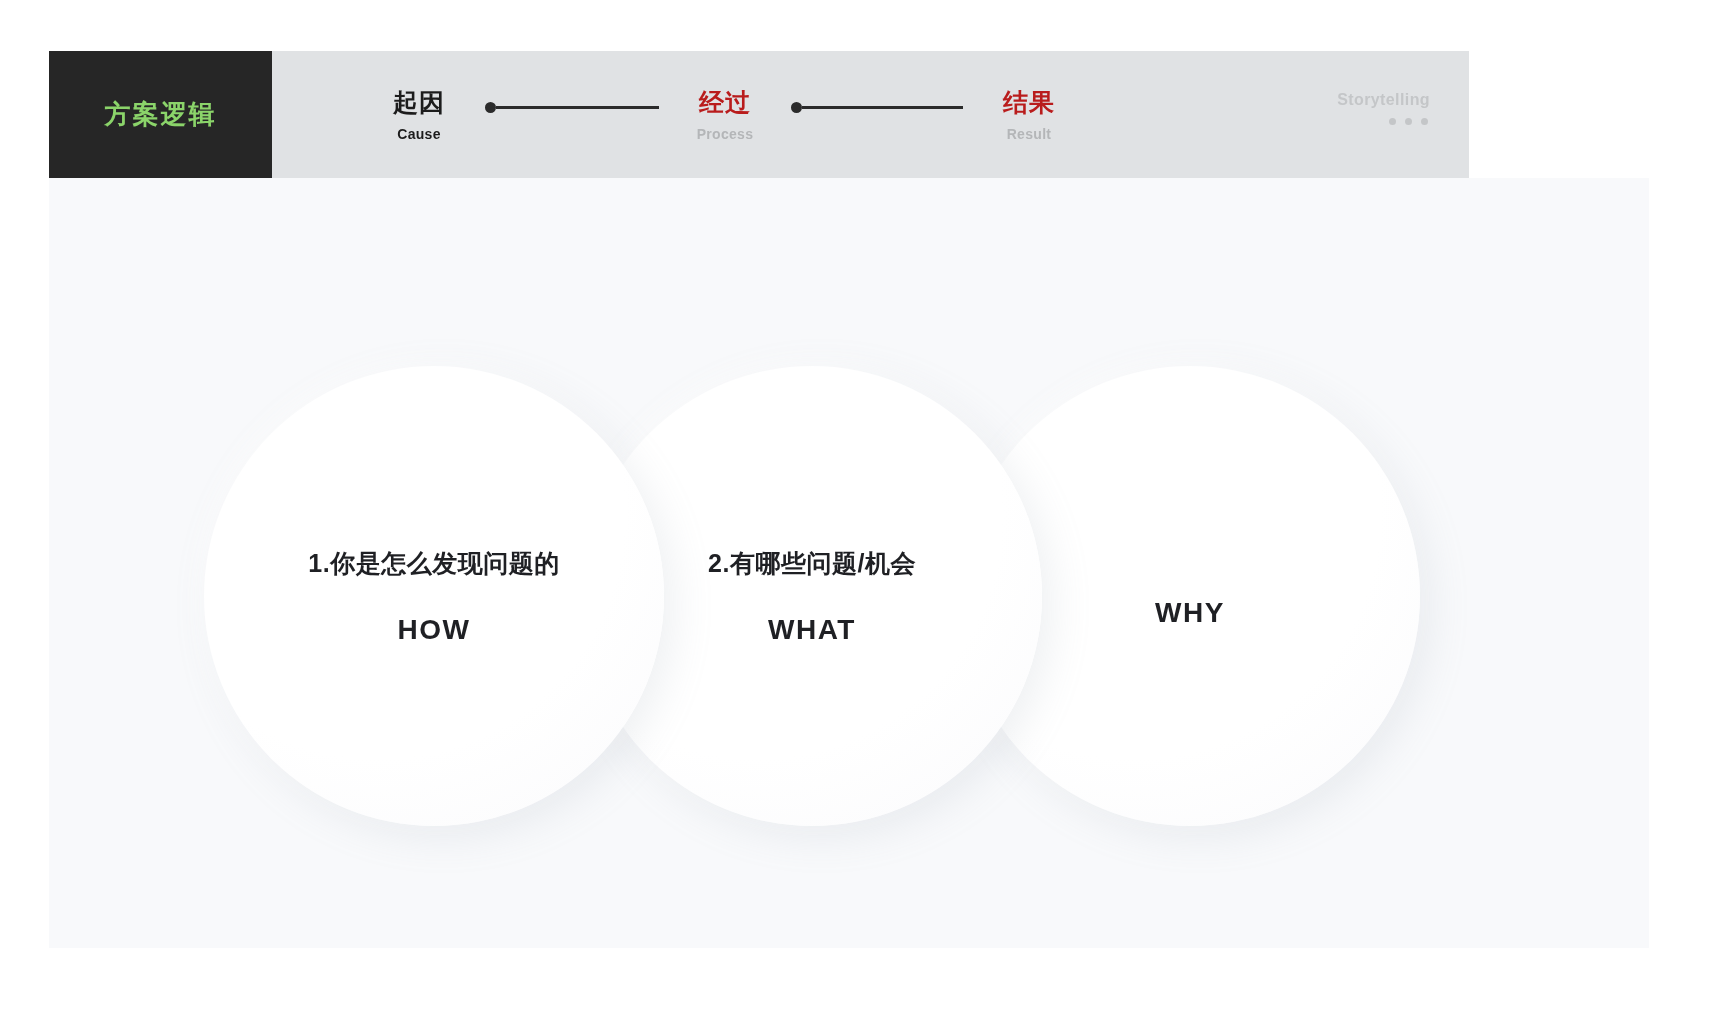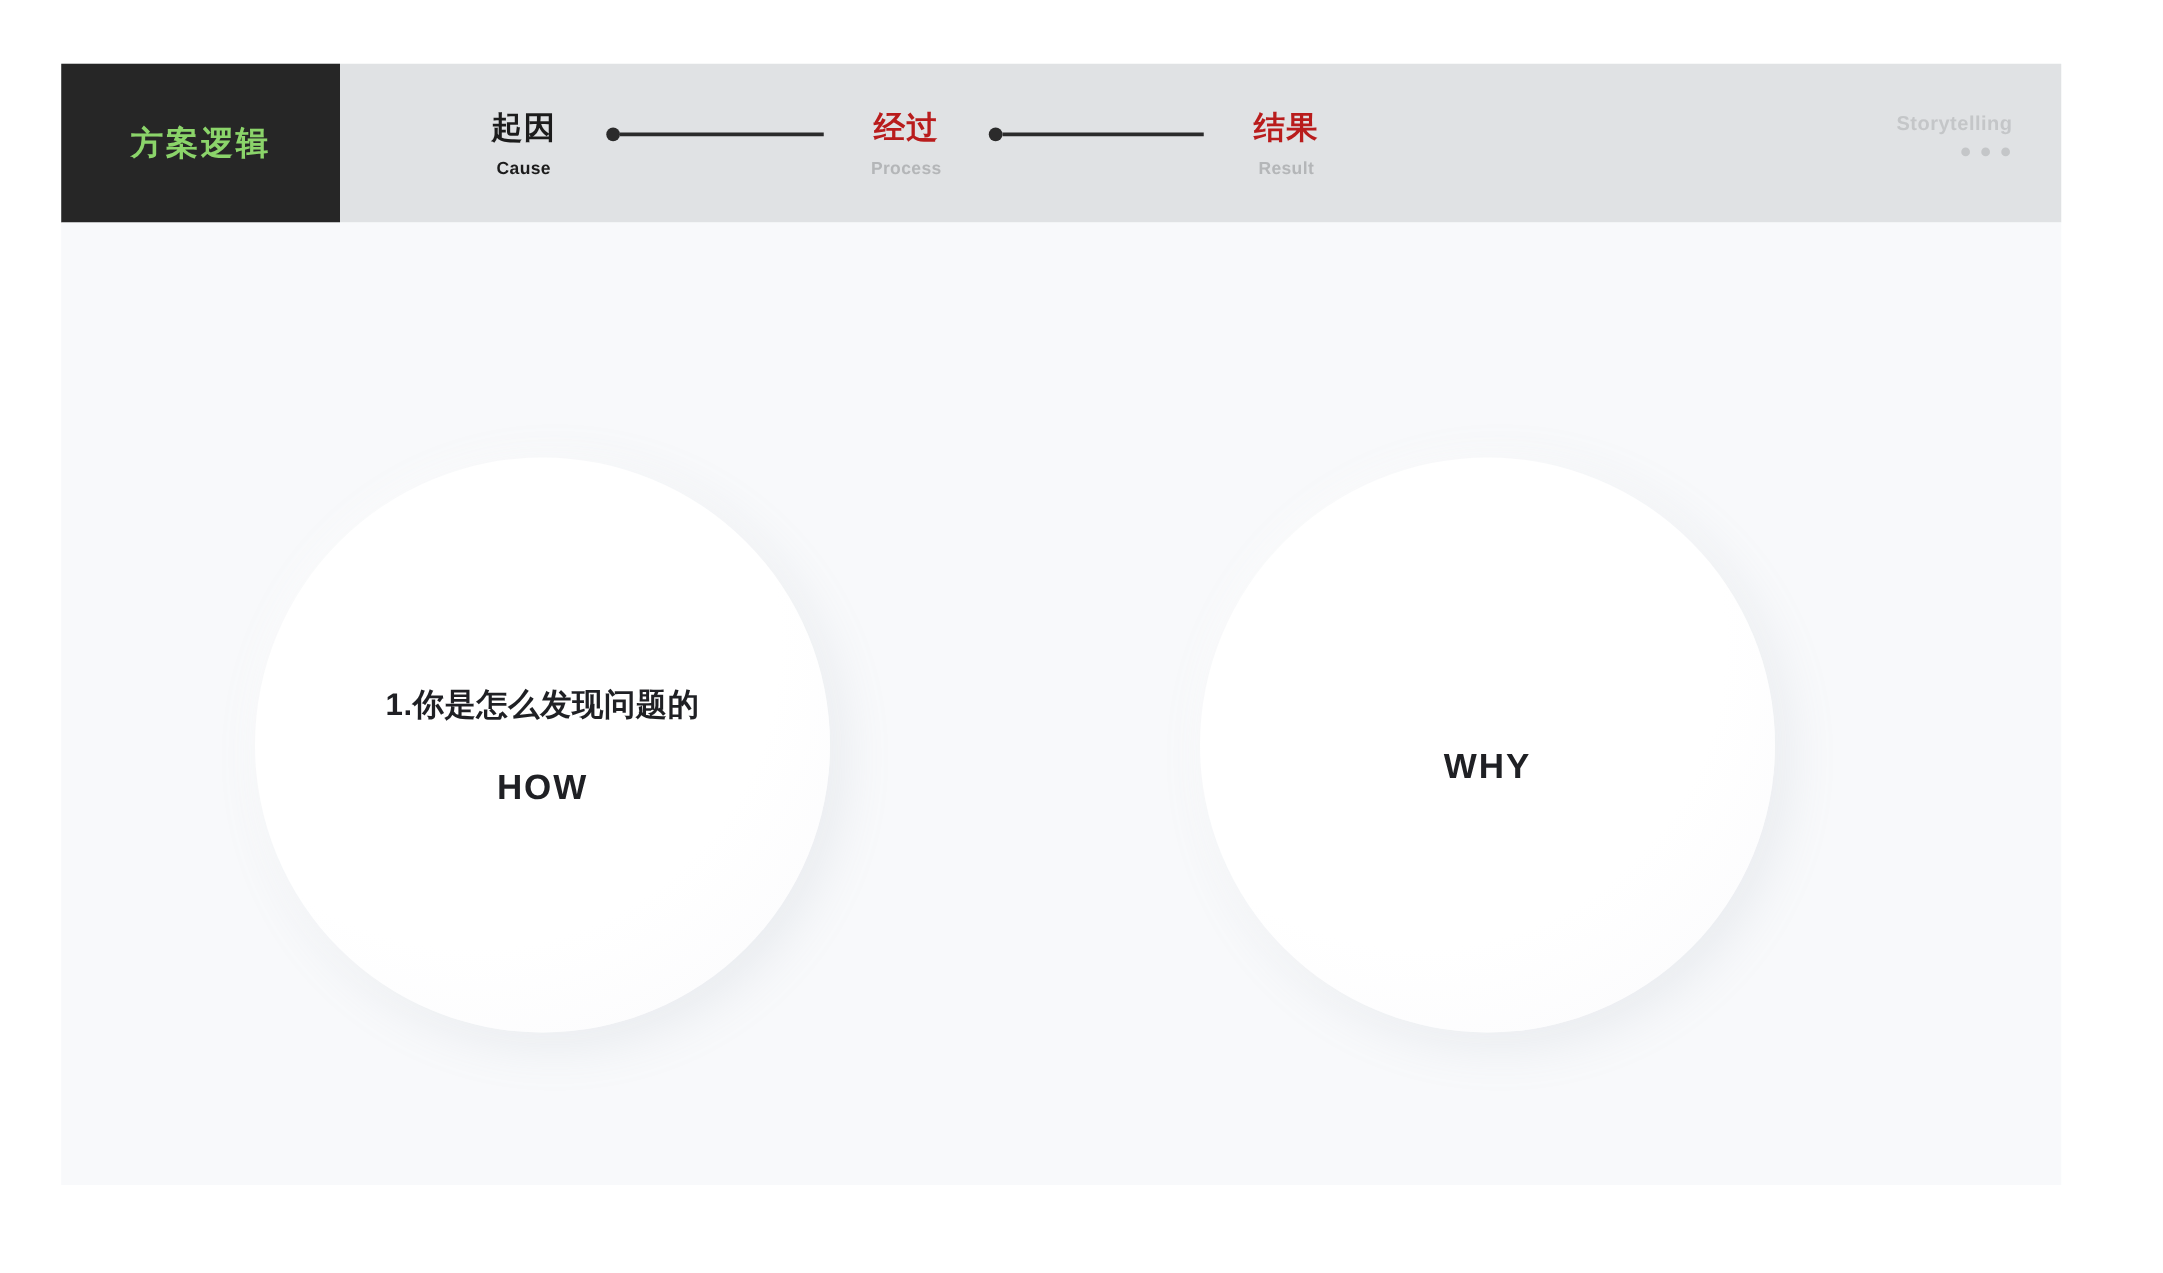--- a/index.html
+++ b/index.html
@@ -17,21 +17,21 @@
     top: 51px;
     width: 1600px;
     height: 897px;
   }
 
   
   .header {
     position: absolute;
     left: 0;
     top: 0;
-    width: 1600px;
+    width: 1420px;
     height: 127px;
     background: #e0e2e4;
   }
 
   .brand {
     position: absolute;
     left: 0;
     top: 0;
     width: 223px;
     height: 127px;
@@ -245,20 +245,24 @@
 
   </div>
 
   <div class="body">
     <div class="circles">
 
       <div class="circle circle-3">
         <span class="circle-keyword">WHY</span>
       </div>
 
+      <div class="circle circle-2">
+        <span class="circle-question">2.有哪些问题/机会</span>
+        <span class="circle-keyword">WHAT</span>
+      </div>
 
       <div class="circle circle-1">
         <span class="circle-question">1.你是怎么发现问题的</span>
         <span class="circle-keyword">HOW</span>
       </div>
 
     </div>
   </div>
 
 </div>

